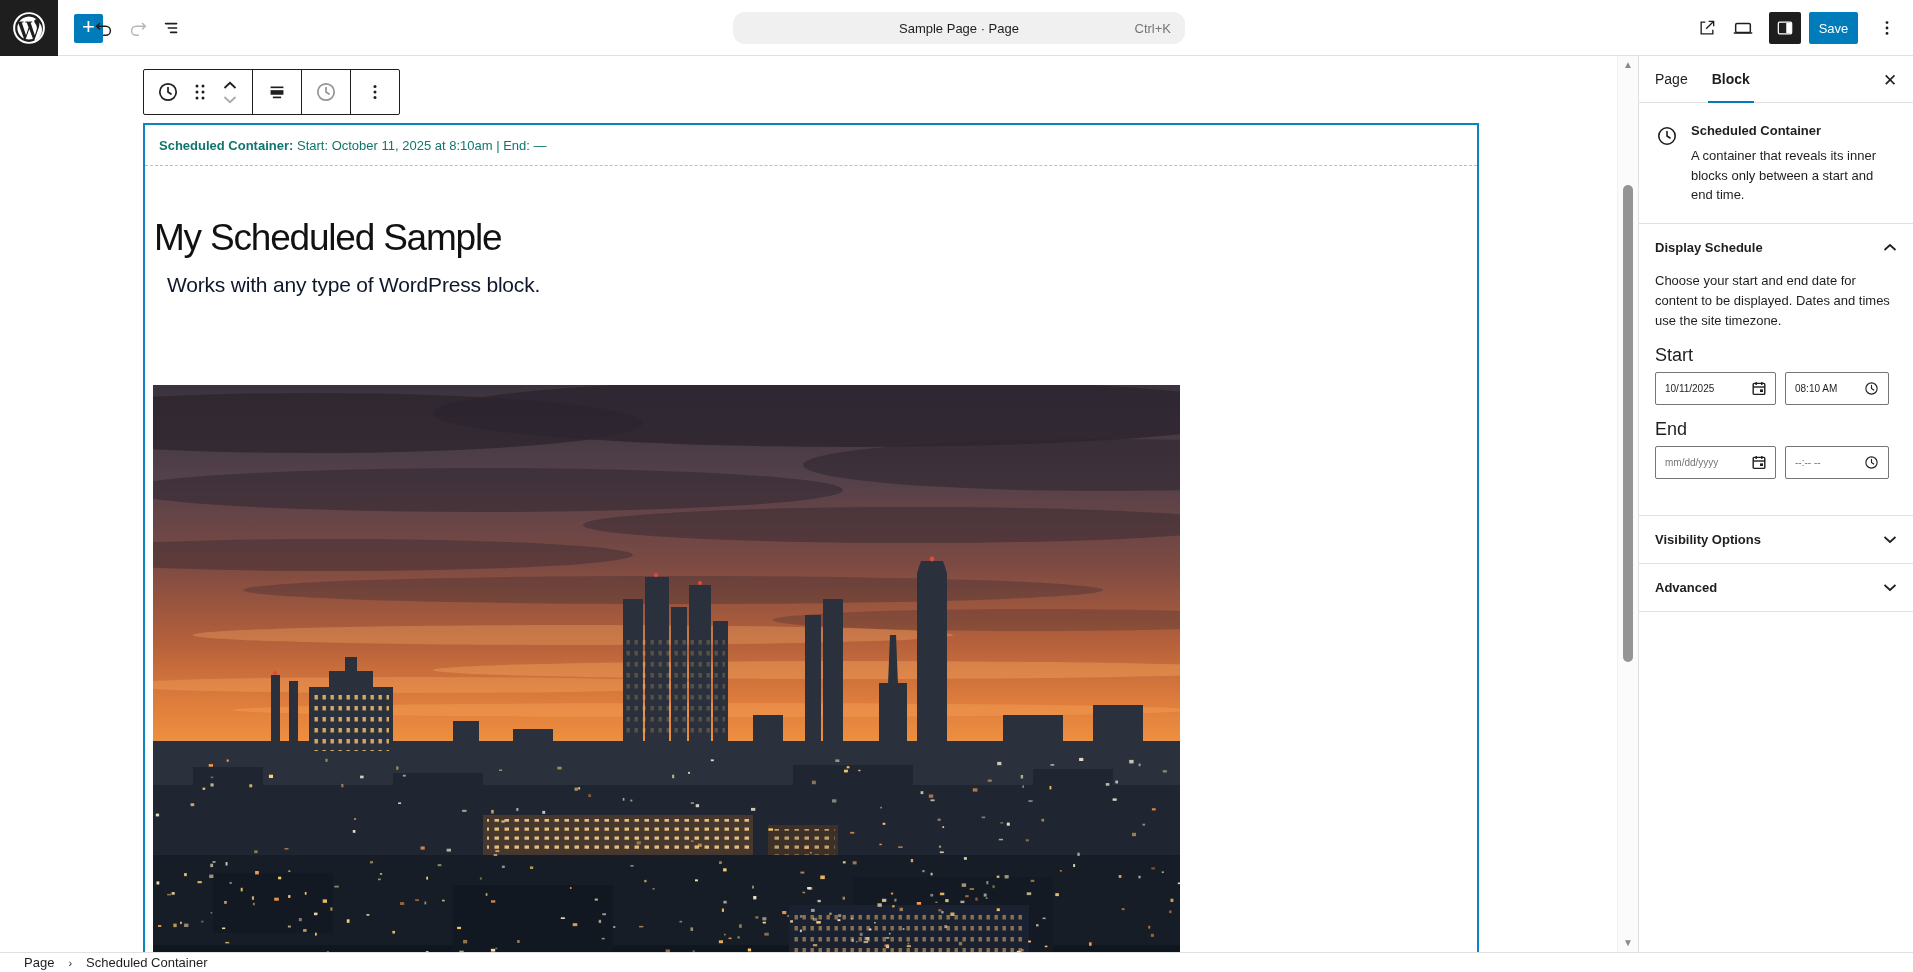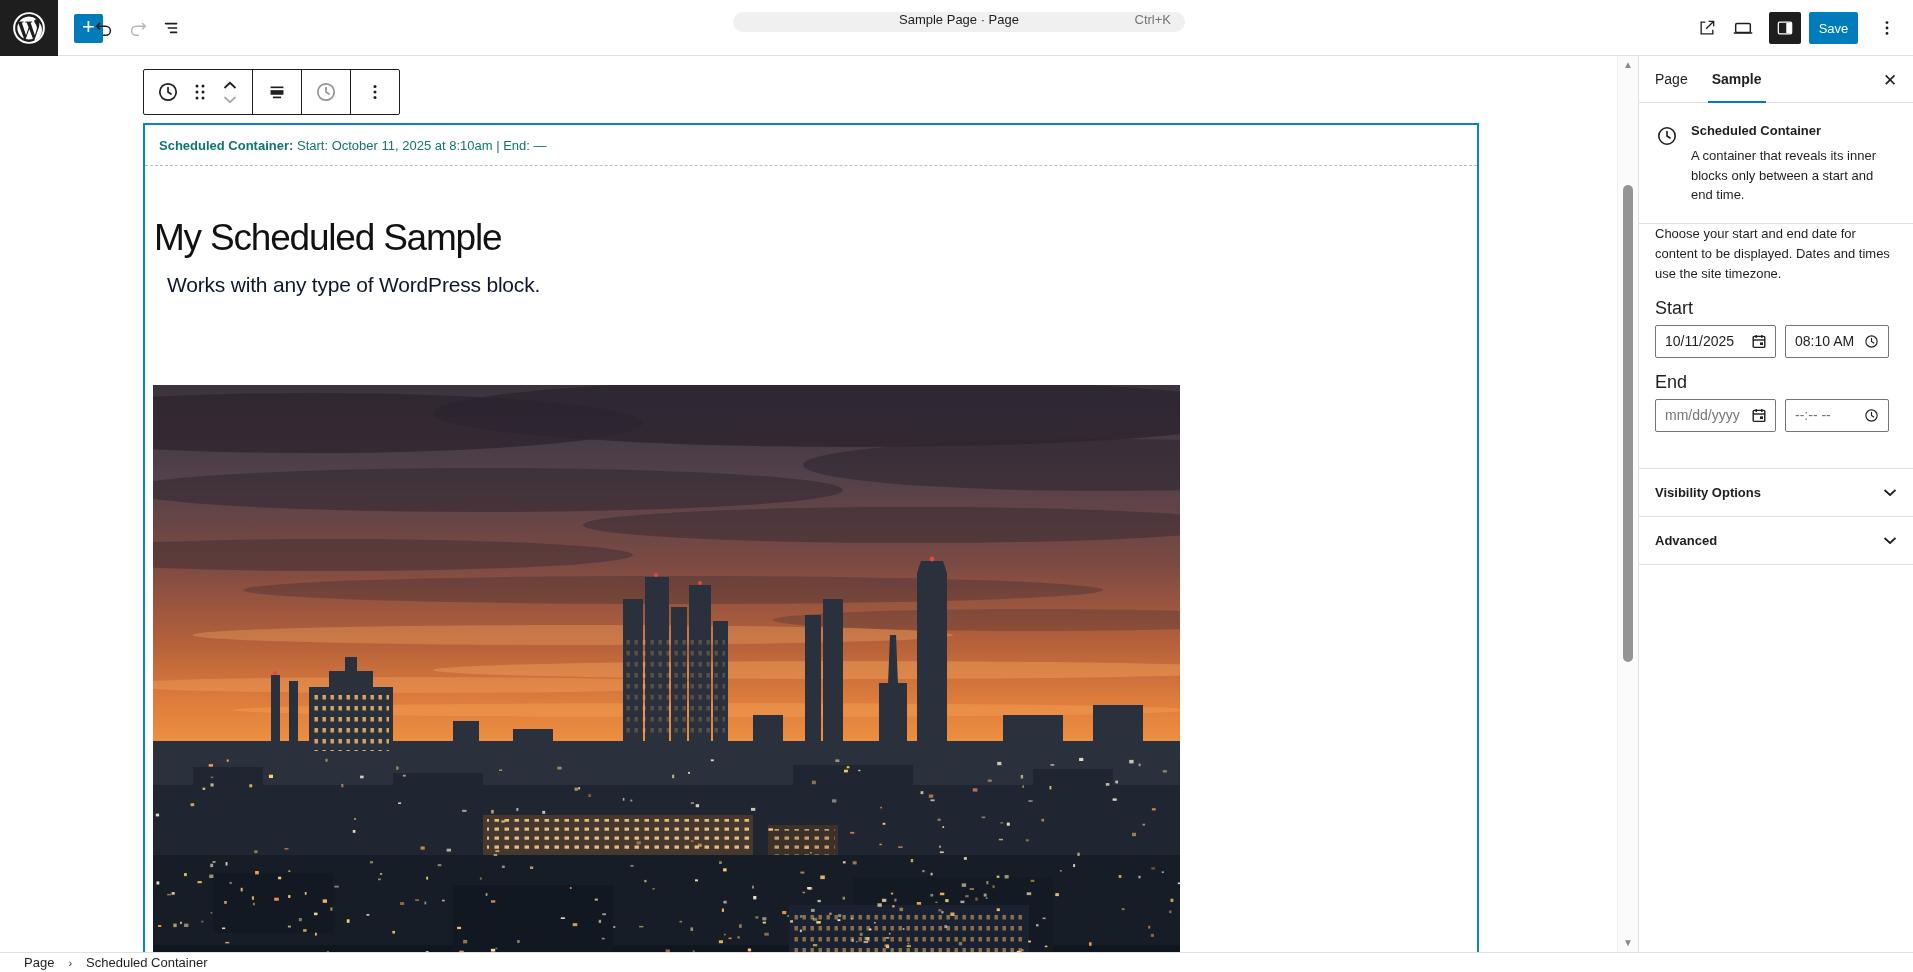--- a/index.html
+++ b/index.html
@@ -4,21 +4,21 @@
 <style>
   * { margin:0; padding:0; box-sizing:border-box; }
   html,body { width:1913px; height:972px; background:#fff; font-family:"Liberation Sans", sans-serif; color:#1e1e1e; }
   #app { position:relative; width:1913px; height:972px; overflow:hidden; background:#fff; }
 
   
   .topbar { position:absolute; left:0; top:0; width:1913px; height:56px; background:#fff; border-bottom:1px solid #e0e0e0; z-index:30; }
   .wp-logo-btn { position:absolute; left:0; top:0; width:58px; height:56px; background:#1e1e1e; display:flex; align-items:center; justify-content:center; cursor:pointer; }
   .inserter-btn { position:absolute; left:74px; top:14px; width:29px; height:29px; background:#007cba; border-radius:2px; color:#fff; font-size:22px; line-height:26px; text-align:center; cursor:pointer; }
   .tb-icon { position:absolute; top:16px; width:24px; height:24px; display:flex; align-items:center; justify-content:center; cursor:pointer; }
-  .doc-pill { position:absolute; left:733px; top:12px; width:452px; height:20px; background:#f0f0f0; border-radius:12px; display:flex; align-items:flex-start; justify-content:center; cursor:pointer; }
+  .doc-pill { position:absolute; left:733px; top:12px; width:452px; height:32px; background:#f0f0f0; border-radius:12px; display:flex; align-items:center; justify-content:center; cursor:pointer; }
   .doc-pill .title { font-size:13px; color:#1e1e1e; }
   .doc-pill .kbd { position:absolute; right:14px; font-size:13px; color:#757575; }
   .save-btn { position:absolute; left:1809px; top:12px; width:49px; height:32px; background:#007cba; border:none; border-radius:2px; color:#fff; font-size:13px; font-family:inherit; cursor:pointer; }
   .sidebar-toggle { position:absolute; left:1769px; top:12px; width:32px; height:32px; background:#1e1e1e; border-radius:2px; display:flex; align-items:center; justify-content:center; cursor:pointer; }
 
   
   .canvas { position:absolute; left:0; top:56px; width:1617px; height:896px; background:#fff; overflow:hidden; }
 
   .block-toolbar { position:absolute; left:143px; top:13px; height:46px; display:flex; background:#fff; border:1px solid #1e1e1e; border-radius:2px; z-index:10; }
   .btb-group { display:flex; align-items:center; border-right:1px solid #1e1e1e; padding:0 8px; }
@@ -51,21 +51,21 @@
   .block-card .bc-title { font-size:13px; font-weight:bold; margin-bottom:8px; }
   .block-card .bc-desc { font-size:13px; line-height:1.5; color:#1e1e1e; max-width:206px; }
 
   .panel-header { display:flex; align-items:center; justify-content:space-between; padding:16px 16px; cursor:pointer; }
   .panel-header .ph-label { font-size:13px; font-weight:bold; }
   .panel { border-bottom:1px solid #e0e0e0; }
   .panel-body { padding:0 16px 18px 16px; }
   .help-text { font-size:13px; line-height:1.55; color:#1e1e1e; margin-bottom:14px; max-width:246px; }
   .field-label { font-size:18px; color:#1e1e1e; margin-bottom:6px; }
   .field-row { display:flex; gap:9px; margin-bottom:14px; }
-  .finput { height:33px; border:1px solid #757575; border-radius:2px; background:#fff; display:flex; align-items:center; padding:0 9px; font-size:14px; color:#1e1e1e; cursor:text; }
+  .finput { height:33px; border:1px solid #757575; border-radius:2px; background:#fff; display:flex; align-items:center; padding:0 9px; font-size:10px; color:#1e1e1e; cursor:text; }
   .finput .ficon { margin-left:auto; display:flex; }
   .finput.date { width:121px; }
   .finput.time { width:104px; }
   .finput .ph { color:#757575; }
 
   
   .footer-bar { position:absolute; left:0; top:952px; width:1913px; height:20px; background:#fff; border-top:1px solid #e0e0e0; display:flex; align-items:center; padding-left:24px; gap:14px; font-size:13px; z-index:40; }
   .crumb { color:#1e1e1e; cursor:pointer; }
   .crumb-sep { color:#1e1e1e; font-size:11px; }
 
@@ -768,40 +768,48 @@
 
   <div class="ed-scrollbar">
     <div class="scroll-arrow" style="top:4px">▲</div>
     <div class="ed-scroll-thumb"></div>
     <div class="scroll-arrow" style="top:882px">▼</div>
   </div>
 
   <div class="sidebar">
     <div class="sb-tabs">
       <div class="sb-tab">Page</div>
-      <div class="sb-tab active">Sample</div>
+      <div class="sb-tab active">Block</div>
       <div class="sb-close">
         <span>✕</span>
       </div>
     </div>
 
     <div class="block-card">
       <span style="margin-top:1px">
         <svg width="24" height="24" viewBox="0 0 24 24" fill="none" stroke="#1e1e1e" stroke-width="1.6">
             <circle cx="12" cy="12" r="8.2"></circle>
             <path d="M12 7.5V12l3 2" stroke-linecap="round"></path>
           </svg>
       </span>
       <div>
         <div class="bc-title">Scheduled Container</div>
         <div class="bc-desc">A container that reveals its inner blocks only between a start and end time.</div>
       </div>
     </div>
 
     <div class="panel">
+      <div class="panel-header">
+        <span class="ph-label">Display Schedule</span>
+        <span>
+            <svg width="14" height="9" viewBox="0 0 14 9" fill="none" stroke="#1e1e1e" stroke-width="1.7">
+              <path d="M1.5 7 7 2l5.5 5"></path>
+            </svg>
+          </span>
+      </div>
       <div class="panel-body">
         <p class="help-text">Choose your start and end date for content to be displayed. Dates and times use the site timezone.</p>
 
         <div class="field-label">Start</div>
         <div class="field-row">
           <div class="finput date">
             <span>10/11/2025</span>
             <span class="ficon">
                 <svg width="14" height="15" viewBox="0 0 14 15" fill="none" stroke="#1e1e1e" stroke-width="1.4">
                   <rect x="1.2" y="2.4" width="11.6" height="11" rx="1"></rect>

